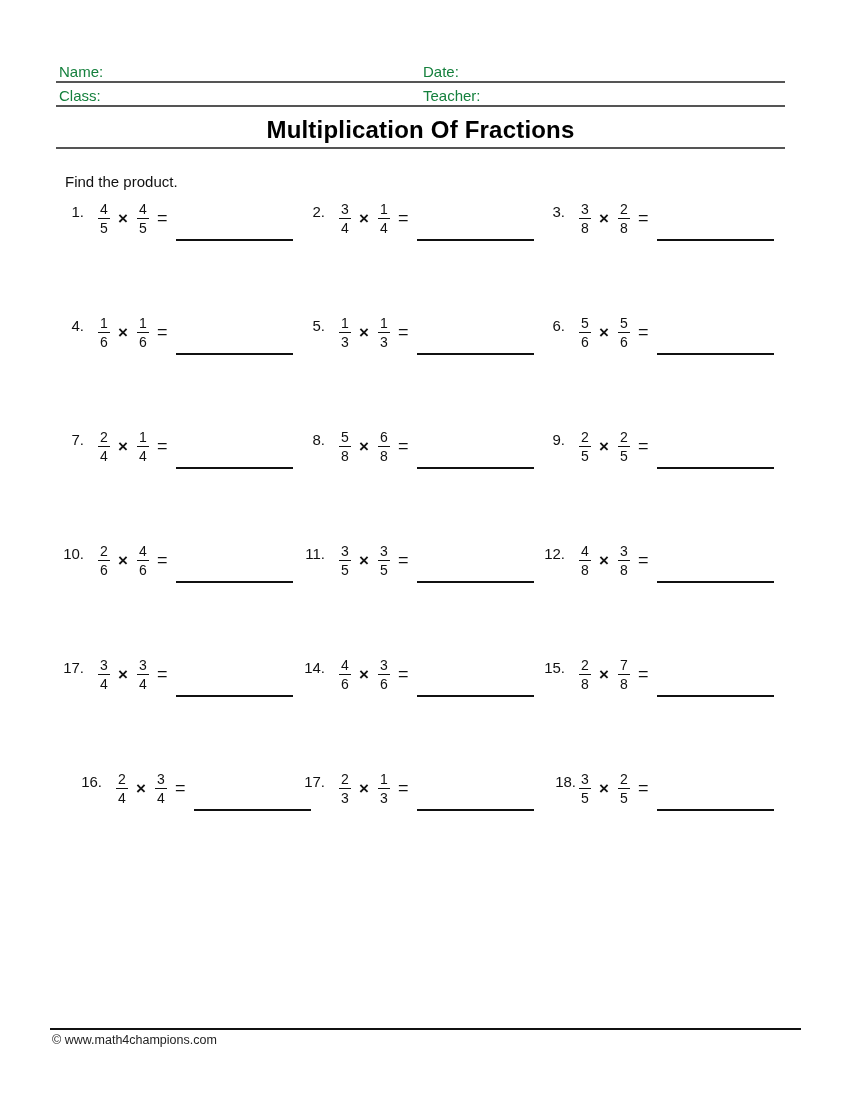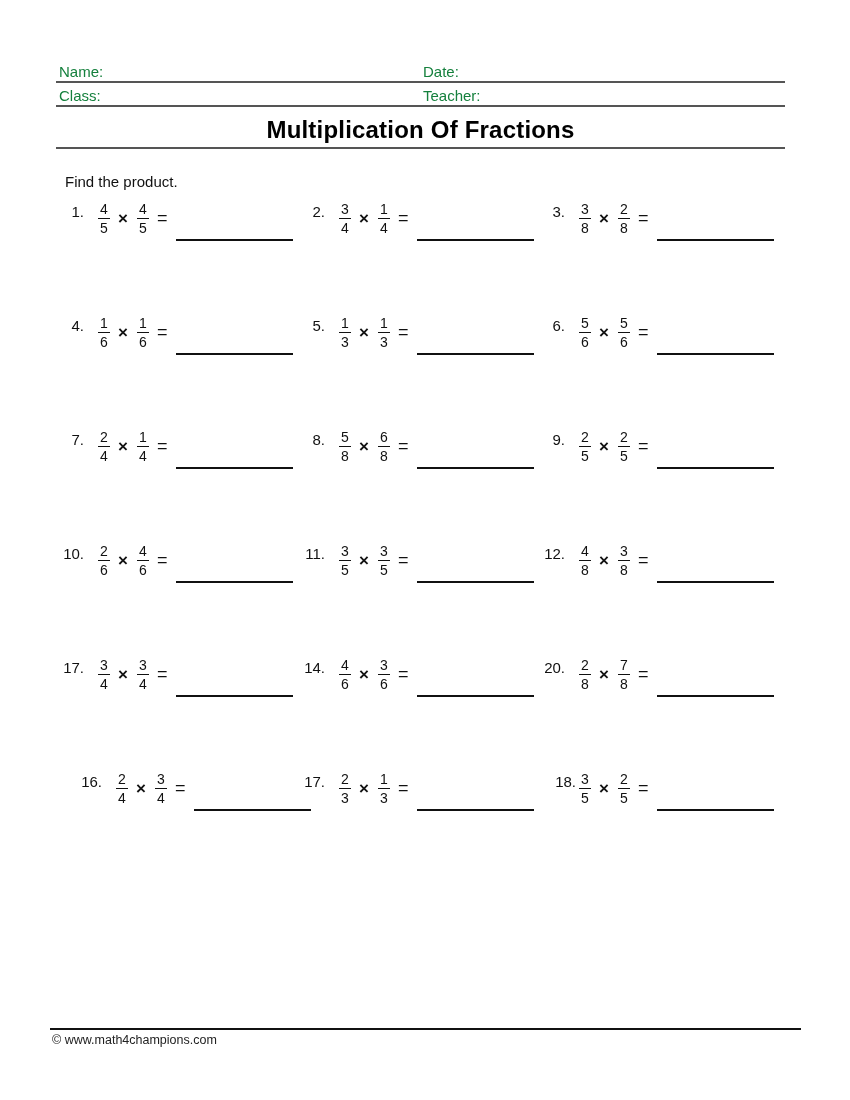--- a/index.html
+++ b/index.html
@@ -257,21 +257,21 @@
       <span class="op" style="left:76px;">×</span>
       <span class="frac" style="left:94px;">
         <span class="num">3</span>
         <span class="bar"></span>
         <span class="den">6</span>
       </span>
       <span class="eq" style="left:115px;">=</span>
       <span class="answer-line" style="left:134px;"></span>
     </div>
     <div class="problem" style="left: 523px; top: 657px;">
-      <span class="pnum" style="left:16px;">20.</span>
+      <span class="pnum" style="left:16px;">15.</span>
       <span class="frac" style="left:55px;">
         <span class="num">2</span>
         <span class="bar"></span>
         <span class="den">8</span>
       </span>
       <span class="op" style="left:76px;">×</span>
       <span class="frac" style="left:94px;">
         <span class="num">7</span>
         <span class="bar"></span>
         <span class="den">8</span>

